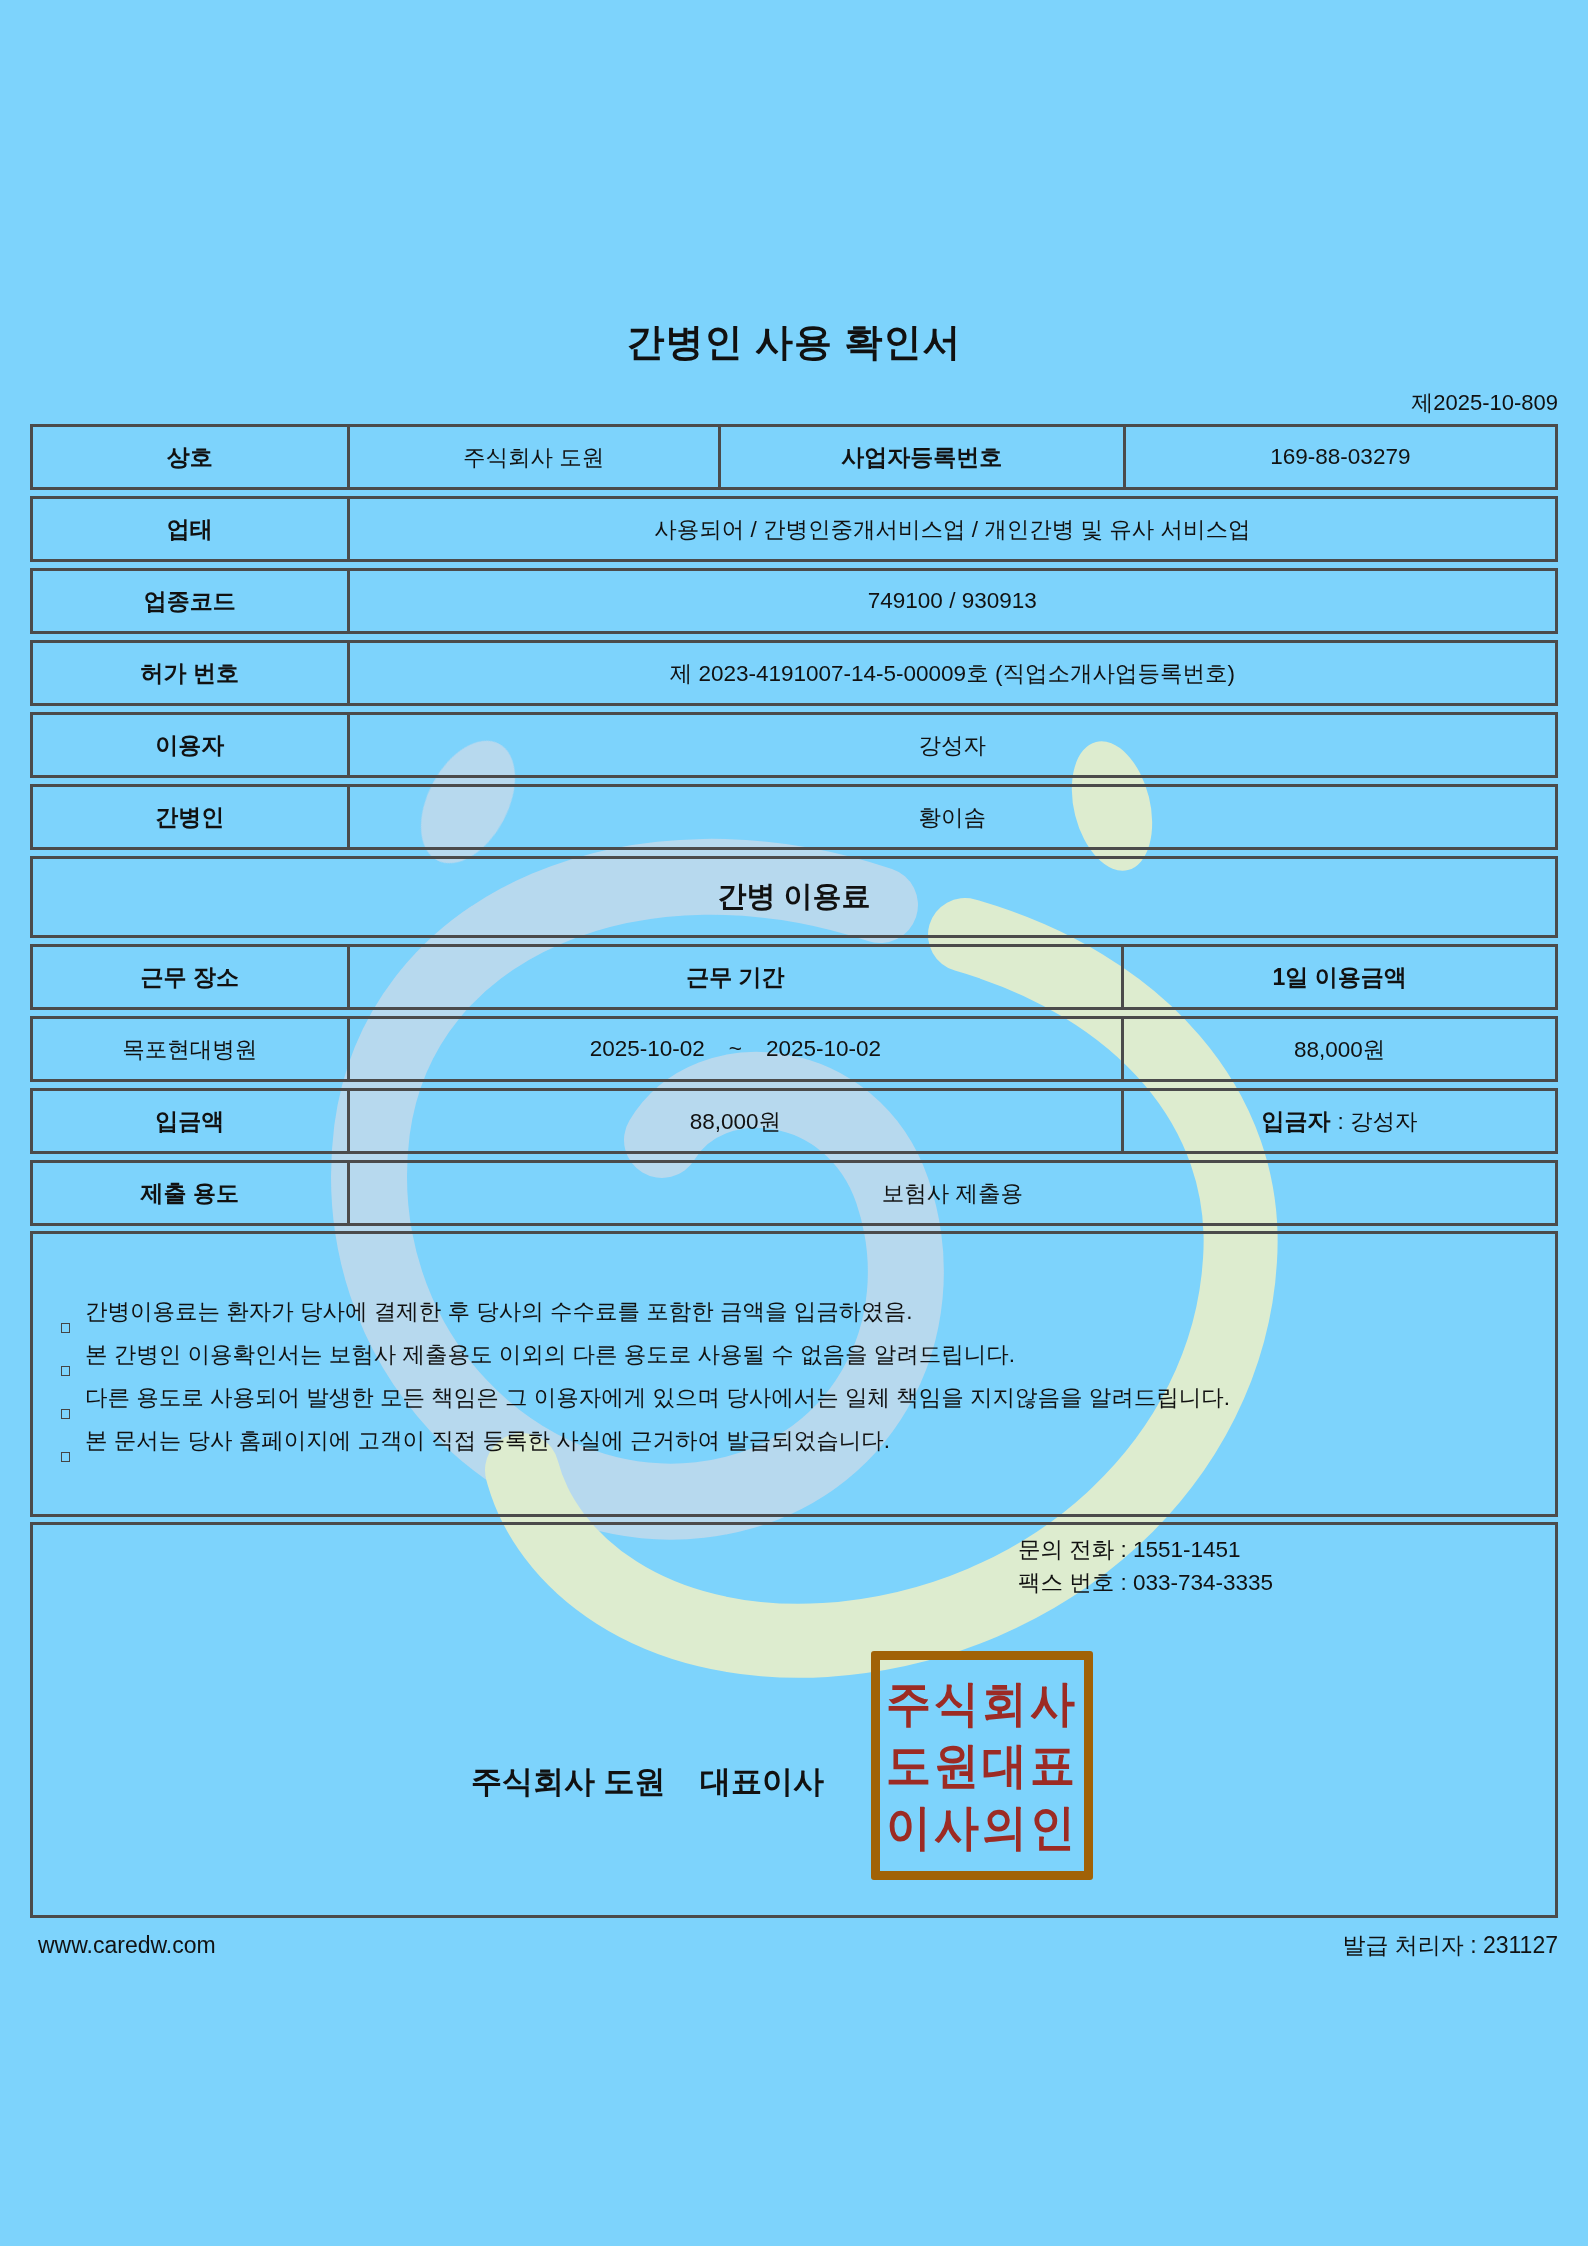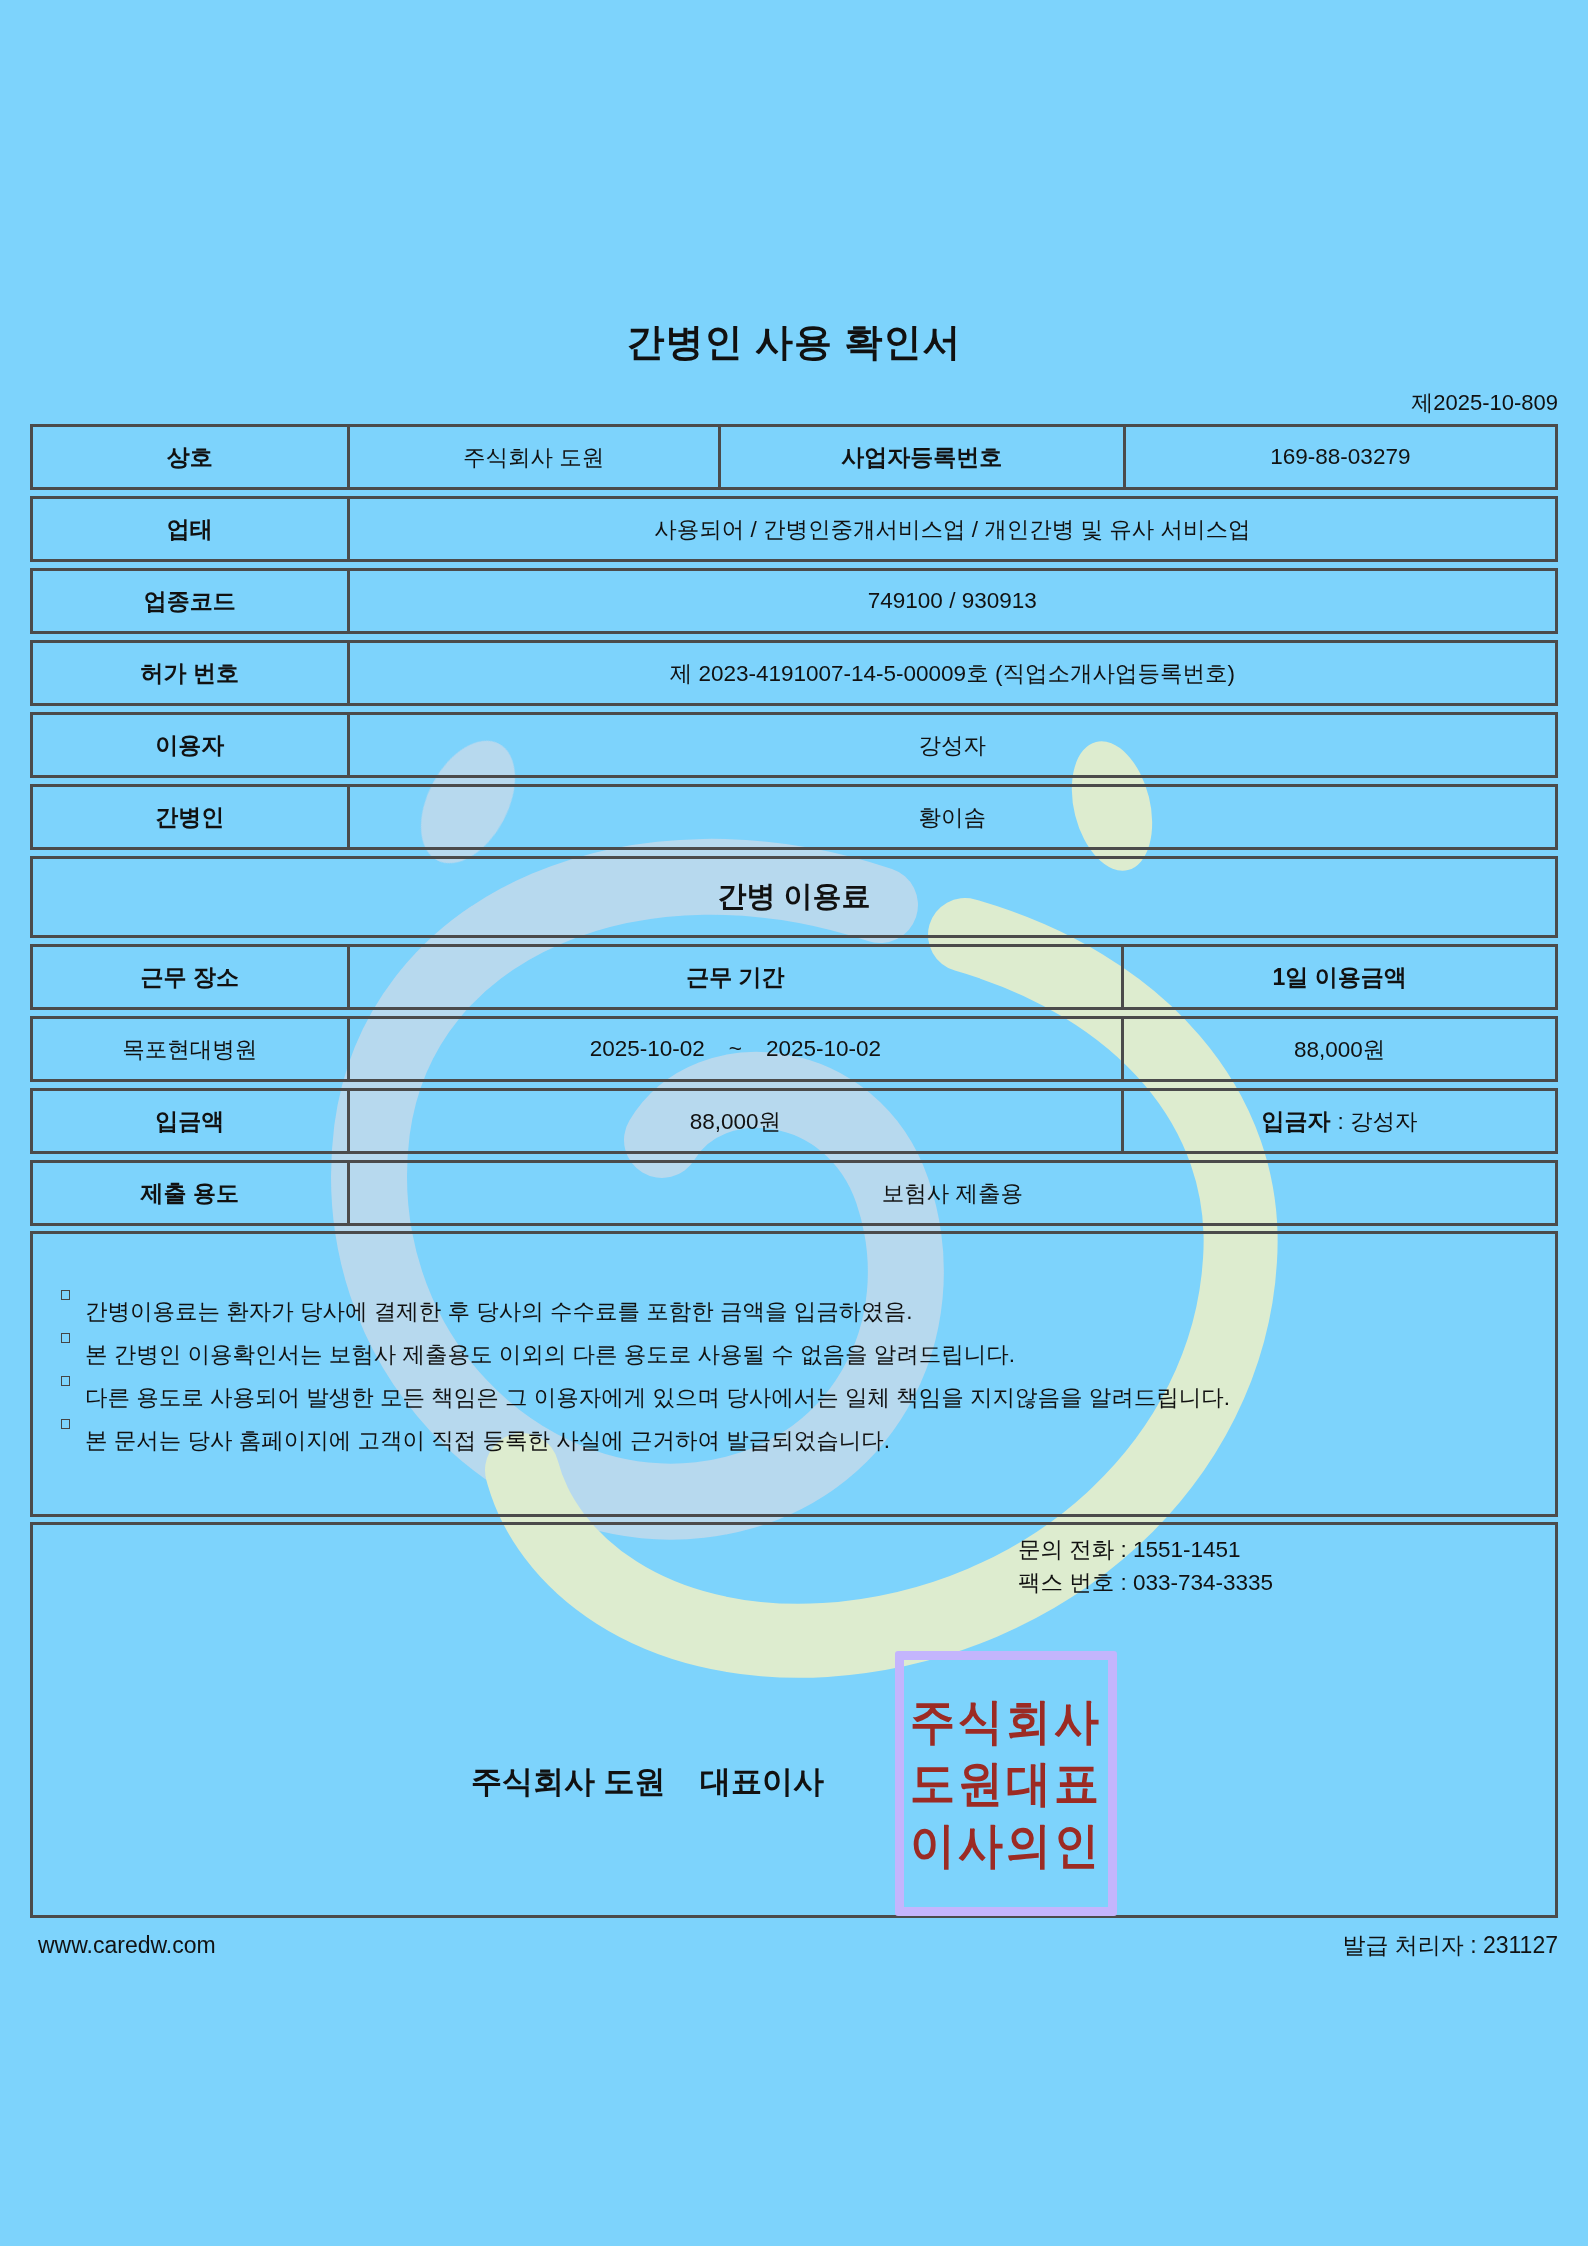--- a/index.html
+++ b/index.html
@@ -65,21 +65,21 @@
   .sp{ margin-left:7px; }
   .notes-box{
     border:3px solid #4b4b4b;
     margin:5px 30px 0 30px;
     height:286px;
     box-sizing:border-box;
     padding:56px 30px 0 28px;
   }
   .note-item{
     display:flex;
-    align-items:flex-start;
+    align-items:flex-end;
     font-size:22.5px;
     line-height:43px;
     height:43px;
     white-space:nowrap;
   }
   .sq-bullet{
     width:7px; height:8px;
     border:1px solid #444;
     margin-right:15px;
     flex:none;
@@ -100,24 +100,24 @@
   }
   .signature{
     position:absolute;
     left:438px; top:236px;
     font-size:31px;
     font-weight:700;
     white-space:pre;
   }
   .seal{
     position:absolute;
-    left:862px; top:126px;
-    width:222px; height:265px;
-    box-sizing:border-box;
-    border:9px solid #c4b5fd;
+    left:838px; top:126px;
+    width:222px; height:229px;
+    box-sizing:border-box;
+    border:9px solid #a16207;
     border-radius:3px;
     display:flex;
     flex-direction:column;
     justify-content:center;
     align-items:center;
     color:#9c2b24;
     background:transparent;
   }
   .seal-line{
     font-size:45px;

